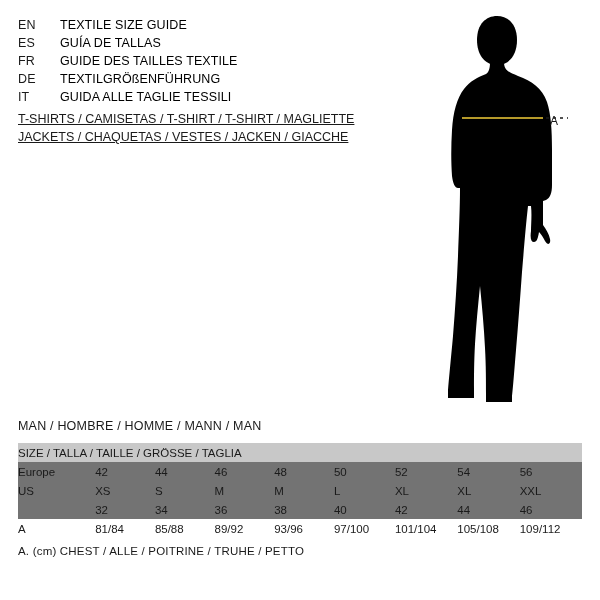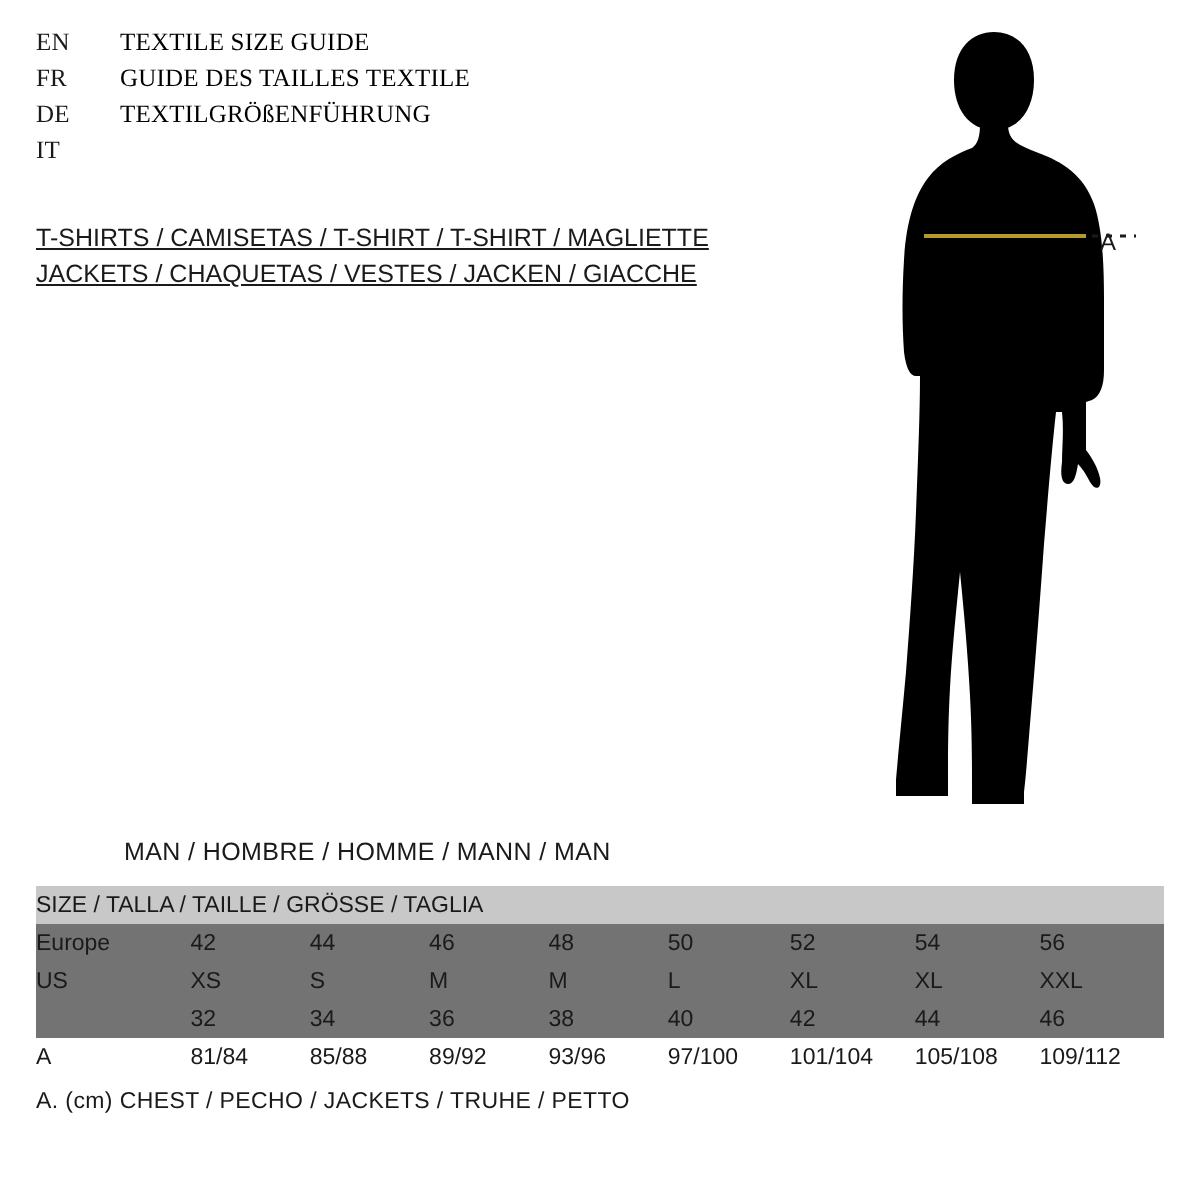--- a/index.html
+++ b/index.html
@@ -23,25 +23,24 @@
 
   
   .lang-block {
     position: absolute;
     top: 14px;
     left: 18px;
     width: 350px;
   }
   .lang-row {
     display: flex;
-    align-items: flex-start;
+    align-items: flex-end;
     height: 18px;
     font-size: 12.5px;
     letter-spacing: 0.1px;
-    font-family: Liberation Serif, serif;
   }
   .lang-code {
     width: 42px;
     flex: 0 0 42px;
     color: #1a1a1a;
   }
   .lang-text {
     color: #000000;
     white-space: nowrap;
   }
@@ -84,21 +83,20 @@
 
   
   .man-title {
     position: absolute;
     top: 419px;
     left: 18px;
     font-size: 12.5px;
     font-weight: normal;
     letter-spacing: 0.2px;
     white-space: nowrap;
-    margin-left: 44px;
   }
   .size-table {
     position: absolute;
     top: 443px;
     left: 18px;
     width: 564px;
     border-collapse: collapse;
     font-size: 11.5px;
   }
   .size-table td {
@@ -144,29 +142,34 @@
 <body>
 
 <div class="page">
 
   <div class="lang-block">
     <div class="lang-row">
       <span class="lang-code">EN</span>
       <span class="lang-text">TEXTILE SIZE GUIDE</span>
     </div>
     <div class="lang-row">
+      <span class="lang-code">ES</span>
+      <span class="lang-text">GUÍA DE TALLAS</span>
+    </div>
+    <div class="lang-row">
       <span class="lang-code">FR</span>
       <span class="lang-text">GUIDE DES TAILLES TEXTILE</span>
     </div>
     <div class="lang-row">
       <span class="lang-code">DE</span>
       <span class="lang-text">TEXTILGRÖßENFÜHRUNG</span>
     </div>
     <div class="lang-row">
       <span class="lang-code">IT</span>
+      <span class="lang-text">GUIDA ALLE TAGLIE TESSILI</span>
     </div>
   </div>
 
   <div class="garment-lines">
     <div class="garment-line">T-SHIRTS / CAMISETAS / T-SHIRT / T-SHIRT / MAGLIETTE</div>
     <div class="garment-line">JACKETS / CHAQUETAS / VESTES / JACKEN / GIACCHE</div>
   </div>
 
   <div class="figure-area">
     <svg class="figure-svg" width="200" height="400" viewBox="0 0 200 400">
@@ -264,15 +267,15 @@
         <td class="col-val">89/92</td>
         <td class="col-val">93/96</td>
         <td class="col-val">97/100</td>
         <td class="col-val">101/104</td>
         <td class="col-val">105/108</td>
         <td class="col-val">109/112</td>
       </tr>
     </tbody>
   </table>
 
-  <div class="footnote">A. (cm) CHEST / PECHO / JACKETS / TRUHE / PETTO</div>
+  <div class="footnote">A. (cm) CHEST / ALLE / POITRINE / TRUHE / PETTO</div>
 
 </div>
 
 </body></html>

